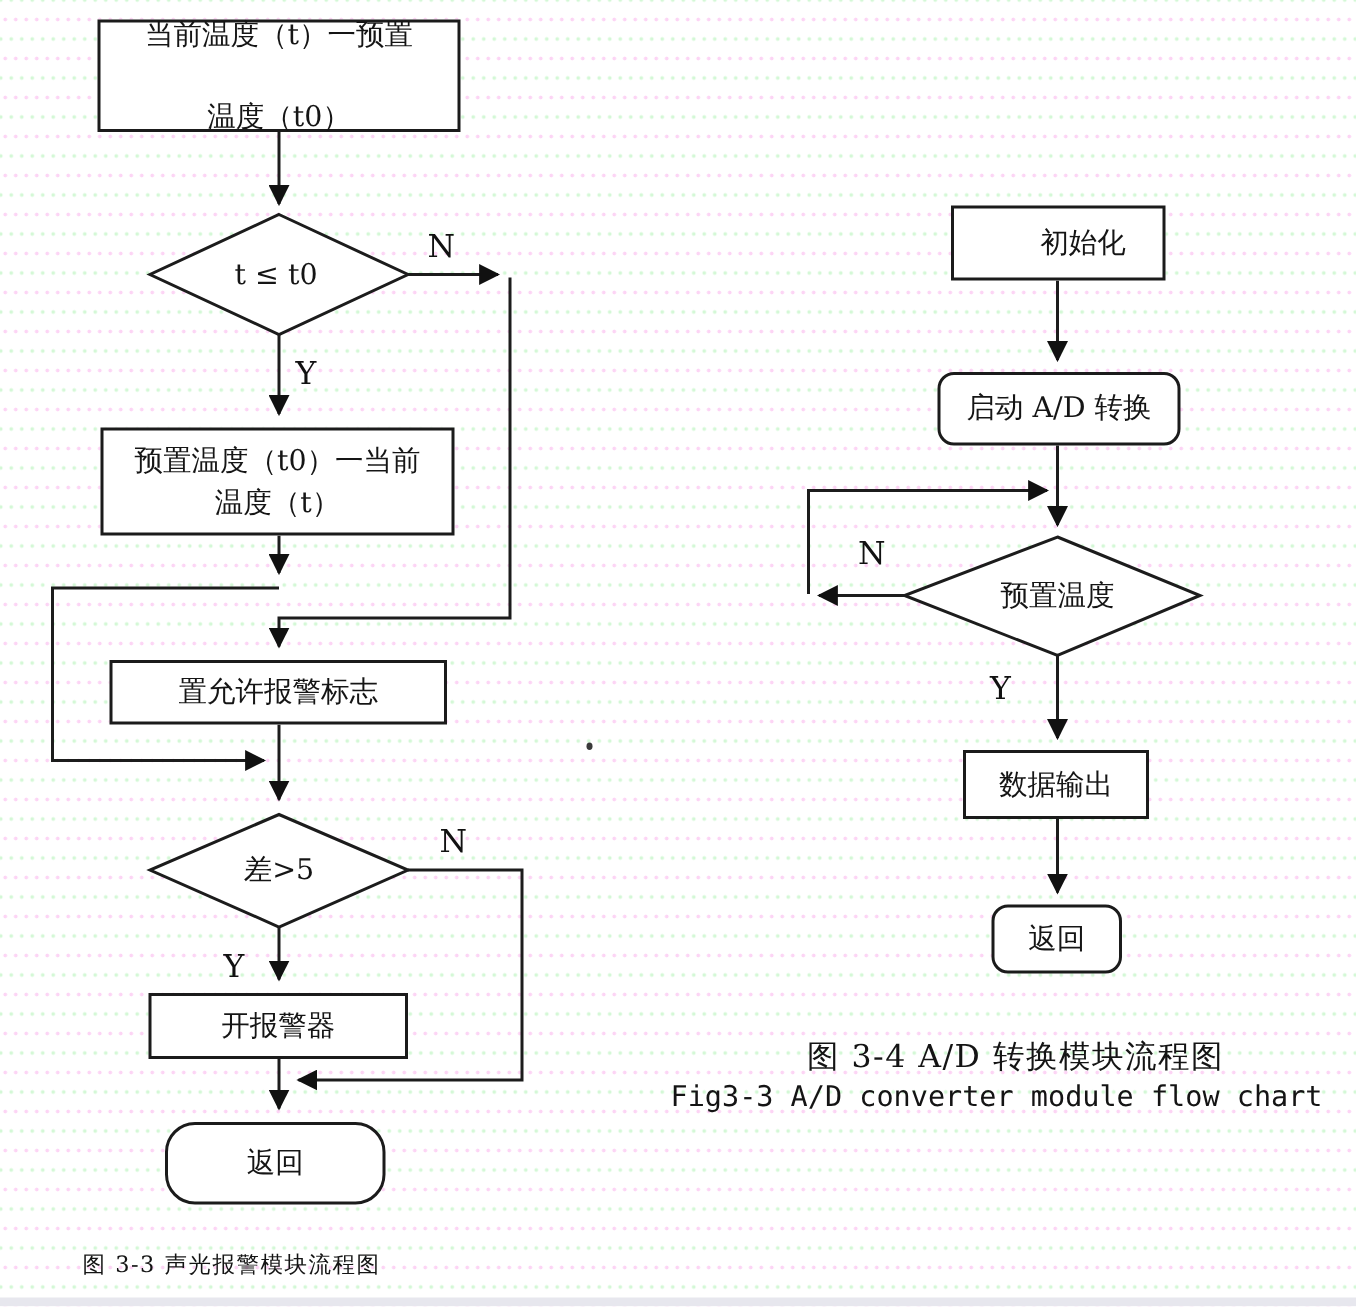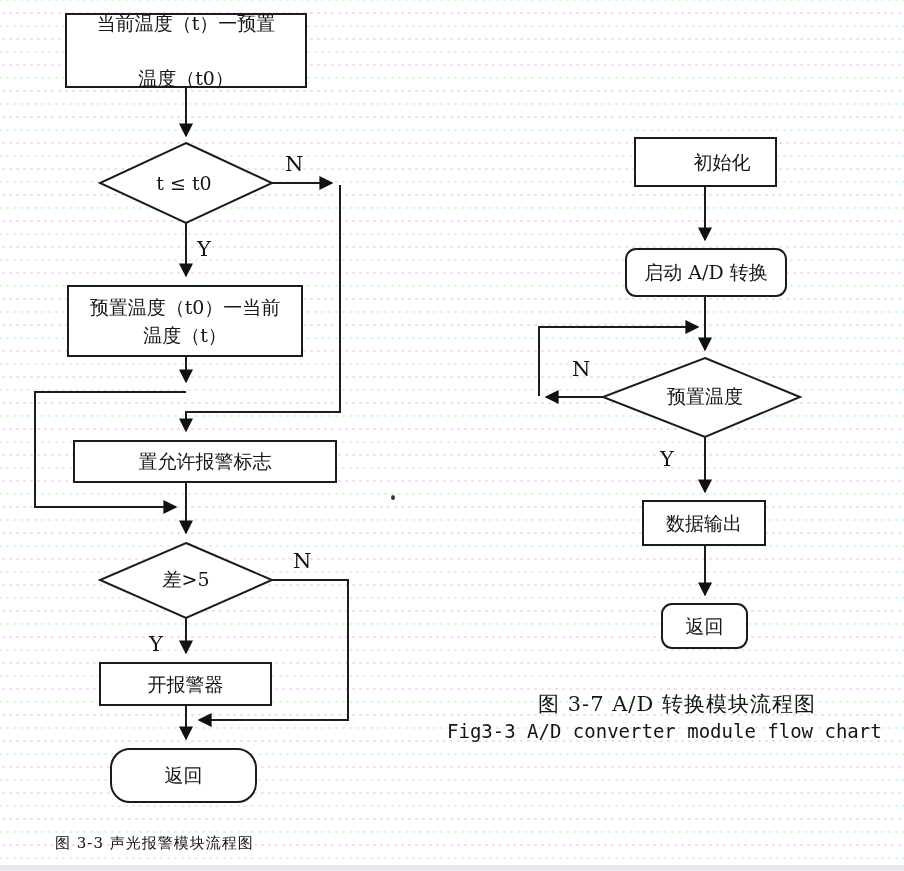--- a/index.html
+++ b/index.html
@@ -95,21 +95,21 @@
 
   <div class="dtext" style="left:184px;top:183px;">t ≤ t0</div>
   <div class="branch" style="left:285px;top:152px;">N</div>
   <div class="branch" style="left:197px;top:237px;">Y</div>
 
   <div class="box" style="left:67px;top:285px;width:236px;height:72px;">
     <div>预置温度（t0）一当前</div>
     <div>温度（t）</div>
   </div>
 
-  <div class="box" style="left:73px;top:440px;width:264px;height:43px;">置允许报警标志</div>
+  <div class="box" style="left:73px;top:440px;width:225px;height:43px;">置允许报警标志</div>
 
   <div class="dtext" style="left:186px;top:580px;">差&gt;5</div>
   <div class="branch" style="left:293px;top:549px;">N</div>
   <div class="branch" style="left:149px;top:632px;">Y</div>
 
   <div class="box" style="left:99px;top:662px;width:173px;height:44px;">开报警器</div>
 
   <div class="box" style="left:110px;top:748px;width:147px;height:55px;border-radius:20px;">返回</div>
 
   <div class="caption-zh" style="left:55px;top:834px;font-size:15px;">图 3-3 声光报警模块流程图</div>
@@ -119,19 +119,19 @@
   <div class="box" style="left:625px;top:248px;width:162px;height:49px;border-radius:11px;">启动 A/D 转换</div>
 
   <div class="dtext" style="left:705px;top:397px;">预置温度</div>
   <div class="branch" style="left:572px;top:357px;">N</div>
   <div class="branch" style="left:660px;top:447px;">Y</div>
 
   <div class="box" style="left:642px;top:500px;width:124px;height:46px;">数据输出</div>
 
   <div class="box" style="left:661px;top:603px;width:87px;height:46px;border-radius:11px;">返回</div>
 
-  <div class="caption-zh" style="left:538px;top:690px;font-size:21px;">图 3-7 A/D 转换模块流程图</div>
+  <div class="caption-zh" style="left:538px;top:690px;font-size:21px;">图 3-4 A/D 转换模块流程图</div>
   <div class="caption-en" style="left:447px;top:720px;">Fig3-3 A/D converter module flow chart</div>
 
   <div class="artifact" style="left:391px;top:495px;"></div>
   <div class="bottom-strip"></div>
 
 </div>
 
 </body></html>

